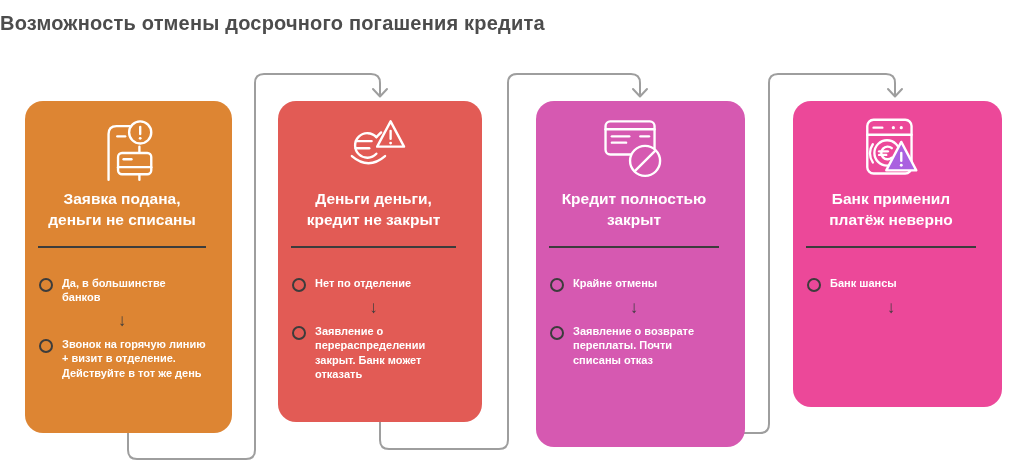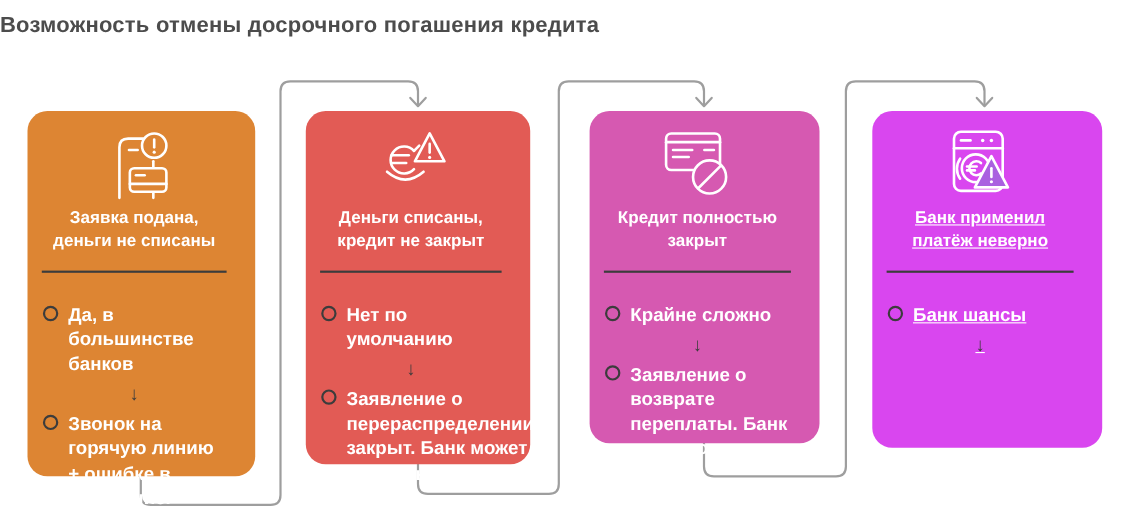--- a/index.html
+++ b/index.html
@@ -32,21 +32,21 @@
   }
   .card{
     position:absolute;
     border-radius:18px;
     box-sizing:border-box;
     padding:13px 26px 0 13px;
     color:#ffffff;
   }
   .card-1{left:25px; top:101px; width:207px; height:332px;}
   .card-2{left:278px;top:101px; width:204px; height:321px;}
-  .card-3{left:536px;top:101px; width:209px; height:302px;}
+  .card-3{left:536px;top:101px; width:209px; height:346px;}
   .card-4{left:793px;top:101px; width:209px; height:306px;}
   .icon-wrap{
     height:70px;
     display:flex;align-items:center;justify-content:center;
   }
   .icon-wrap svg{display:block;}
   .icon-stroke{
     fill:none;stroke:#ffffff;stroke-width:3;
     stroke-linecap:round;stroke-linejoin:round;
   }
@@ -69,21 +69,21 @@
   .points{margin-top:28px;}
   .point{display:flex;align-items:flex-start;}
   .ring{
     flex:none;
     width:10px;height:10px;
     border:2.5px solid var(--dark-accent,#3c3c3c);
     border-radius:50%;
     margin:2px 9px 0 1px;
   }
   .point-text{
-    font-size:17px;line-height:1.32;font-weight:bold;
+    font-size:11px;line-height:1.32;font-weight:bold;
     color:var(--text-color,#fff);
   }
   .flow-arrow{
     text-align:center;
     margin:7px 0 8px 0;
     font-size:17px;line-height:17px;
     font-weight:bold;
     color:var(--dark-accent,#3c3c3c);
   }
 </style>
@@ -121,45 +121,45 @@
 деньги не списаны</div>
     <div class="divider"></div>
     <div class="points">
       <div class="point">
         <span class="ring"></span>
         <span class="point-text">Да, в большинстве банков</span>
       </div>
       <div class="flow-arrow">↓</div>
       <div class="point">
         <span class="ring"></span>
-        <span class="point-text">Звонок на горячую линию + ошибке в отделение. Действуйте в тот же день</span>
+        <span class="point-text">Звонок на горячую линию + визит в отделение. Действуйте в тот же день</span>
       </div>
     </div>
   </div>
 
   <div class="card card-2" style="background: rgb(226, 91, 85); --card-bg: #e25b55;">
     <div class="icon-wrap">
       <svg width="80" height="68" viewBox="0 0 100 86">
         <path class="icon-stroke" d="M53 28 A15.5 15.5 0 1 0 53 49"></path>
         <path class="icon-stroke" d="M53 28 L59 22"></path>
         <path class="icon-stroke" d="M27 33 H47"></path>
         <path class="icon-stroke" d="M27 42 H44"></path>
         <path class="icon-stroke" d="M22 52 Q43 70 64 52"></path>
         <path class="icon-mask" d="M71 8 L88 40 L54 40 Z"></path>
         <path class="icon-stroke" d="M71 20 L71 30"></path>
         <circle class="icon-dot" cx="71" cy="35.5" r="1.8"></circle>
       </svg>
     </div>
-    <div class="card-title">Деньги списаны,
+    <div class="card-title">Деньги деньги,
 кредит не закрыт</div>
     <div class="divider"></div>
     <div class="points">
       <div class="point">
         <span class="ring"></span>
-        <span class="point-text">Нет по умолчанию</span>
+        <span class="point-text">Нет по отделение</span>
       </div>
       <div class="flow-arrow">↓</div>
       <div class="point">
         <span class="ring"></span>
         <span class="point-text">Заявление о перераспределении закрыт. Банк может отказать</span>
       </div>
     </div>
   </div>
 
   <div class="card card-3" style="background: rgb(214, 89, 177); --card-bg: #d659b1;">
@@ -173,31 +173,31 @@
         <circle class="icon-mask" cx="64" cy="58" r="19"></circle>
         <path class="icon-stroke" d="M51 71 L77 45"></path>
       </svg>
     </div>
     <div class="card-title">Кредит полностью
 закрыт</div>
     <div class="divider"></div>
     <div class="points">
       <div class="point">
         <span class="ring"></span>
-        <span class="point-text">Крайне сложно</span>
-      </div>
-      <div class="flow-arrow">↓</div>
-      <div class="point">
-        <span class="ring"></span>
-        <span class="point-text">Заявление о возврате переплаты. Банк всегда отказ</span>
-      </div>
-    </div>
-  </div>
-
-  <div class="card card-4" style="background: #d946ef; text-decoration: underline; --card-bg: #aa60e0;">
+        <span class="point-text">Крайне отмены</span>
+      </div>
+      <div class="flow-arrow">↓</div>
+      <div class="point">
+        <span class="ring"></span>
+        <span class="point-text">Заявление о возврате переплаты. Почти списаны отказ</span>
+      </div>
+    </div>
+  </div>
+
+  <div class="card card-4" style="background: #ec4899; --card-bg: #aa60e0;">
     <div class="icon-wrap">
       <svg width="80" height="68" viewBox="0 0 100 86">
         <rect class="icon-stroke" x="20" y="6" width="56" height="68" rx="8"></rect>
         <path class="icon-stroke" d="M20 25 H76"></path>
         <path class="icon-stroke" d="M28 16 H39"></path>
         <circle class="icon-dot" cx="53" cy="16" r="2"></circle>
         <circle class="icon-dot" cx="63" cy="16" r="2"></circle>
         <path class="icon-stroke" d="M27 37 A20 20 0 0 0 27 60"></path>
         <circle class="icon-stroke" cx="45" cy="48" r="16"></circle>
         <path class="icon-mask" d="M63 34 L82 70 L44 70 Z"></path>

